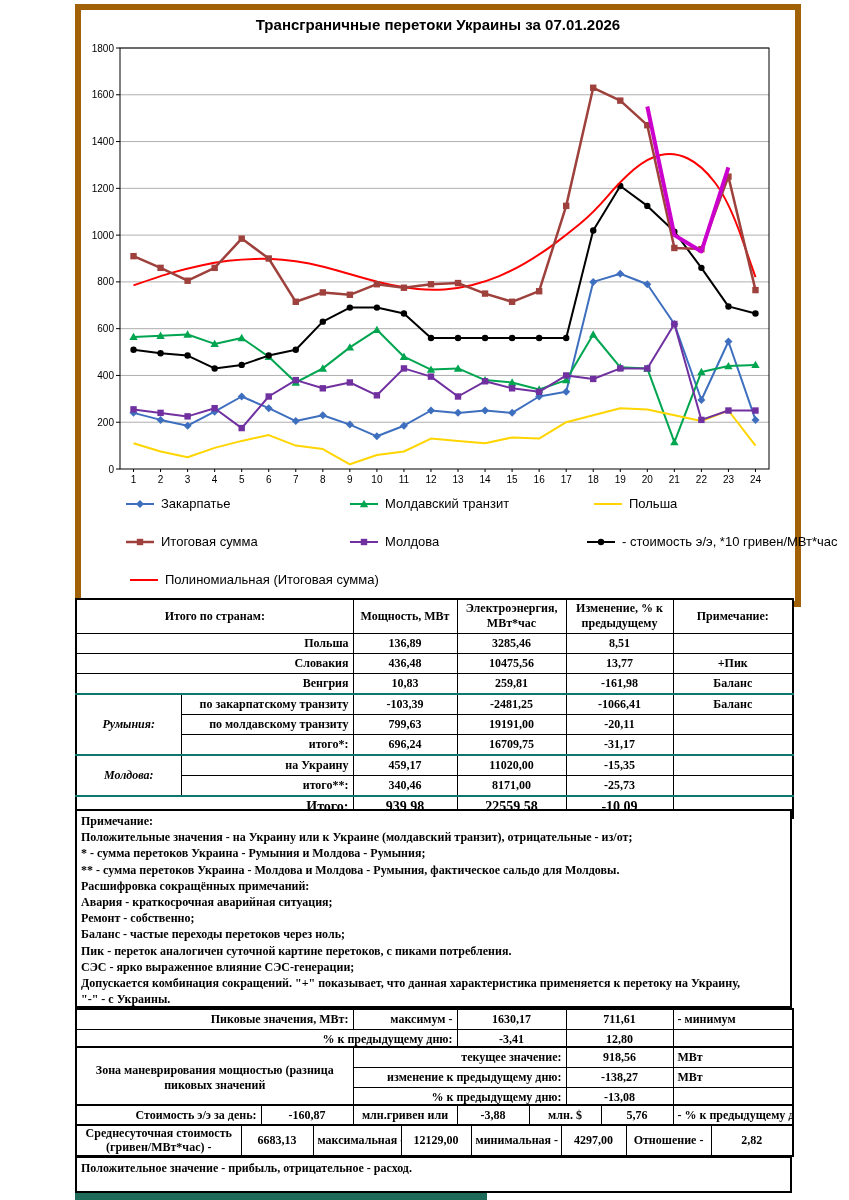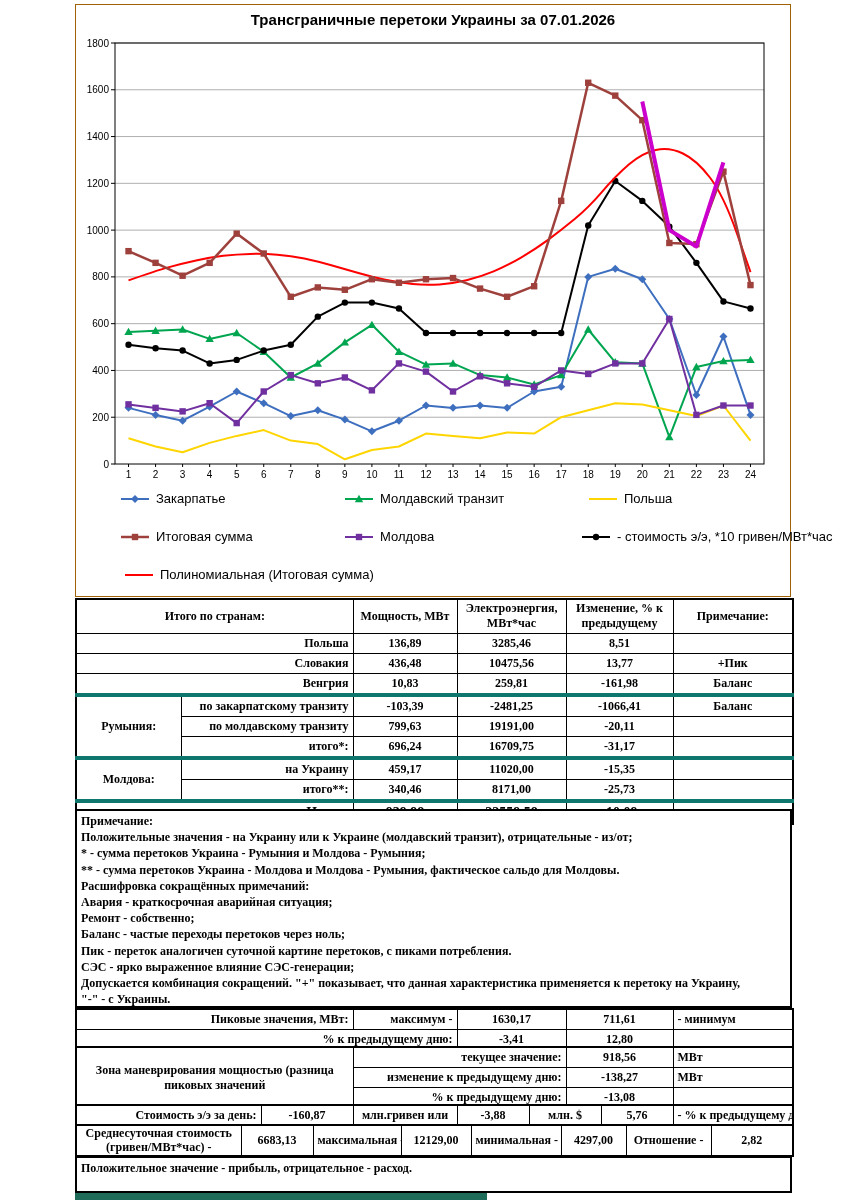--- a/index.html
+++ b/index.html
@@ -1,37 +1,37 @@
 <!DOCTYPE html>
 <html><head>
 <meta charset="utf-8">
 <style>
   html,body{margin:0;padding:0;background:#fff;}
   .sheet{position:relative;width:849px;height:1200px;background:#fff;overflow:hidden;
          font-family:"Liberation Serif",serif;color:#000;}
   
-  .chart-box{position:absolute;left:75px;top:4px;width:714px;height:591px;border:1px solid #a16207;background:#fff;}
+  .chart-box{position:absolute;left:75px;top:4px;width:714px;height:591px;border:6px solid #a16207;background:#fff;}
   .chart-title{position:absolute;top:6px;left:0;width:100%;text-align:center;
                font-family:"Liberation Sans",sans-serif;font-weight:bold;font-size:15px;}
   svg.chart{position:absolute;left:0;top:0;}
   .axis-label{font-family:"Liberation Sans",sans-serif;font-size:10px;fill:#000;}
   .legend-item{position:absolute;display:flex;align-items:center;gap:6px;white-space:nowrap;
                font-family:"Liberation Sans",sans-serif;font-size:13px;}
   .legend-item .lg{display:inline-block;width:30px;height:12px;line-height:0;}
   
   .tbl{position:absolute;left:75px;width:717px;border-collapse:collapse;table-layout:fixed;
        font-weight:bold;font-size:12px;border:2px solid #000;background:#fff;}
   .tbl td{border:1px solid #000;padding:0 4px;height:19px;overflow:hidden;white-space:nowrap;}
   .tbl .num{text-align:center;}
   .tbl .rlbl{text-align:right;}
   .tbl .llbl{text-align:left;}
-  .tbl .grp{text-align:center;vertical-align:middle;}
+  .tbl .grp{text-align:center;vertical-align:middle;font-style:italic;}
   .tbl .wrap{white-space:normal;line-height:1.2;text-align:center;}
   .tbl tr.hdr td{text-align:center;white-space:normal;line-height:1.25;vertical-align:middle;}
-  .tbl tr.thick-top td{border-top:4px solid #0f766e;}
+  .tbl tr.thick-top td{border-top:2px solid #0f766e;}
   .tbl tr.total td{font-size:14px;height:20px;}
   
   .note-box{position:absolute;left:75px;width:717px;border:2px solid #000;box-sizing:border-box;
             background:#fff;padding:2px 4px;font-weight:bold;font-size:12px;line-height:16.2px;}
   .bottom-bar{position:absolute;left:75px;top:1193px;width:412px;height:7px;}
 </style>
 </head>
 <body>
 
 <div class="sheet">

